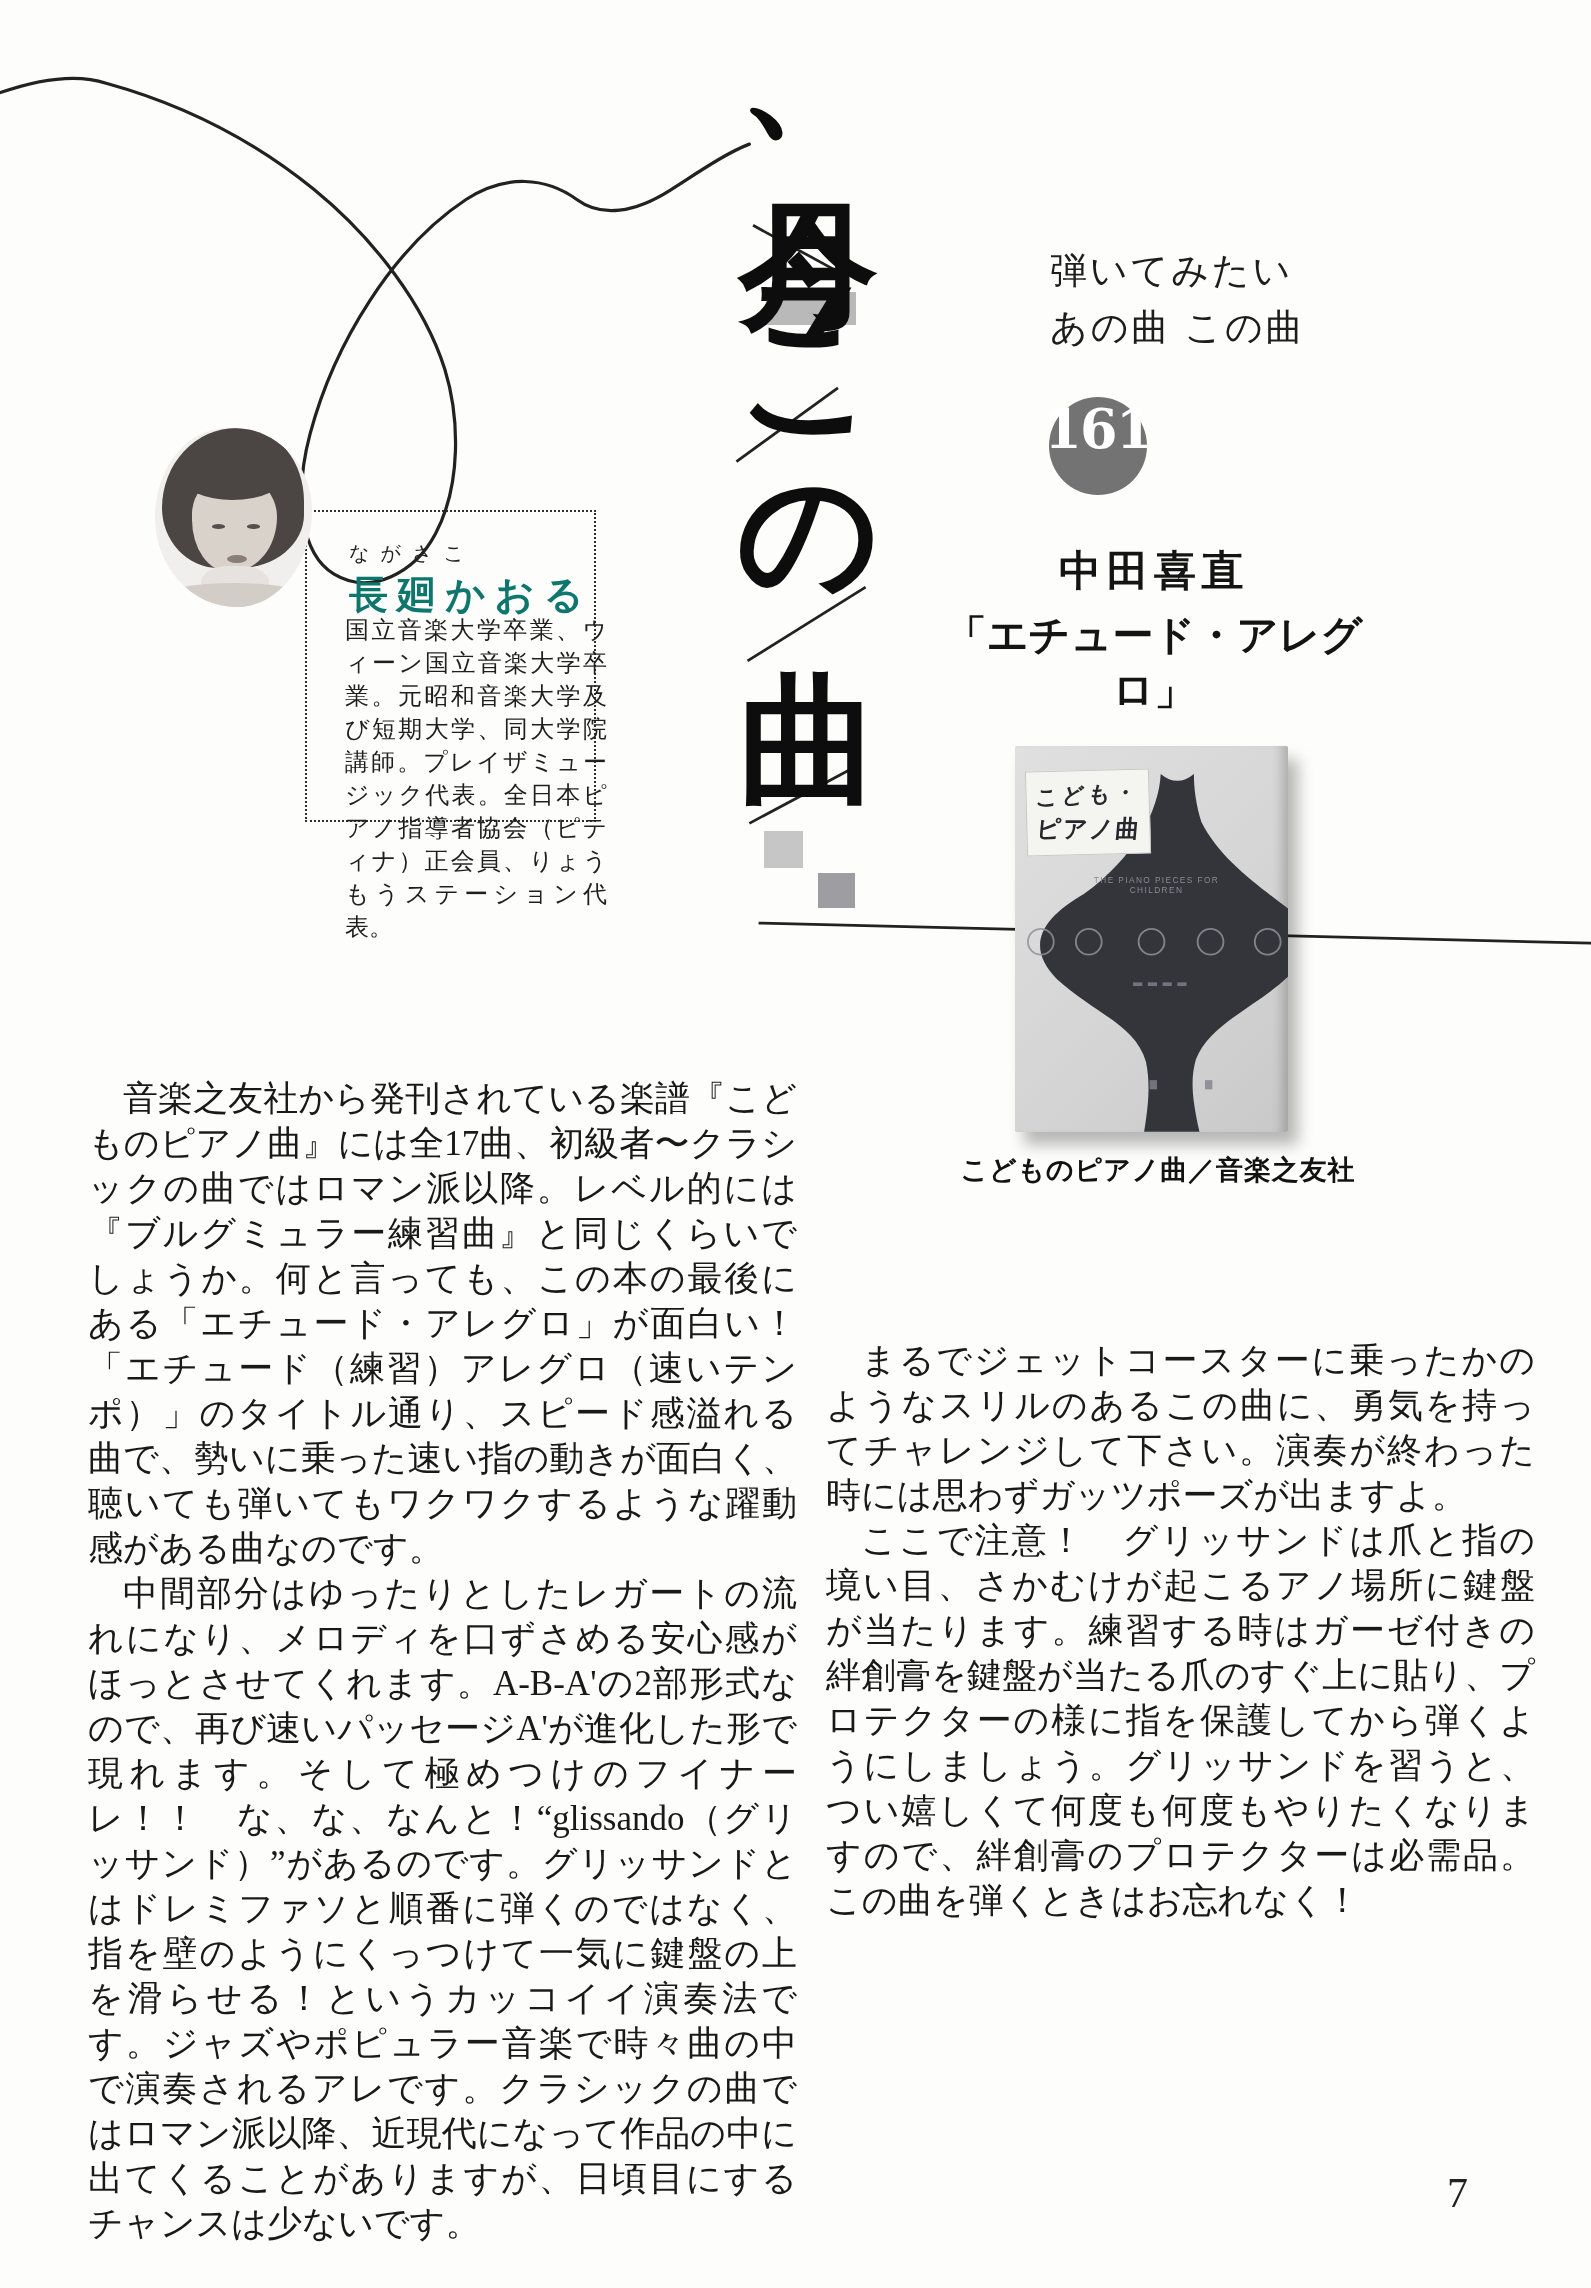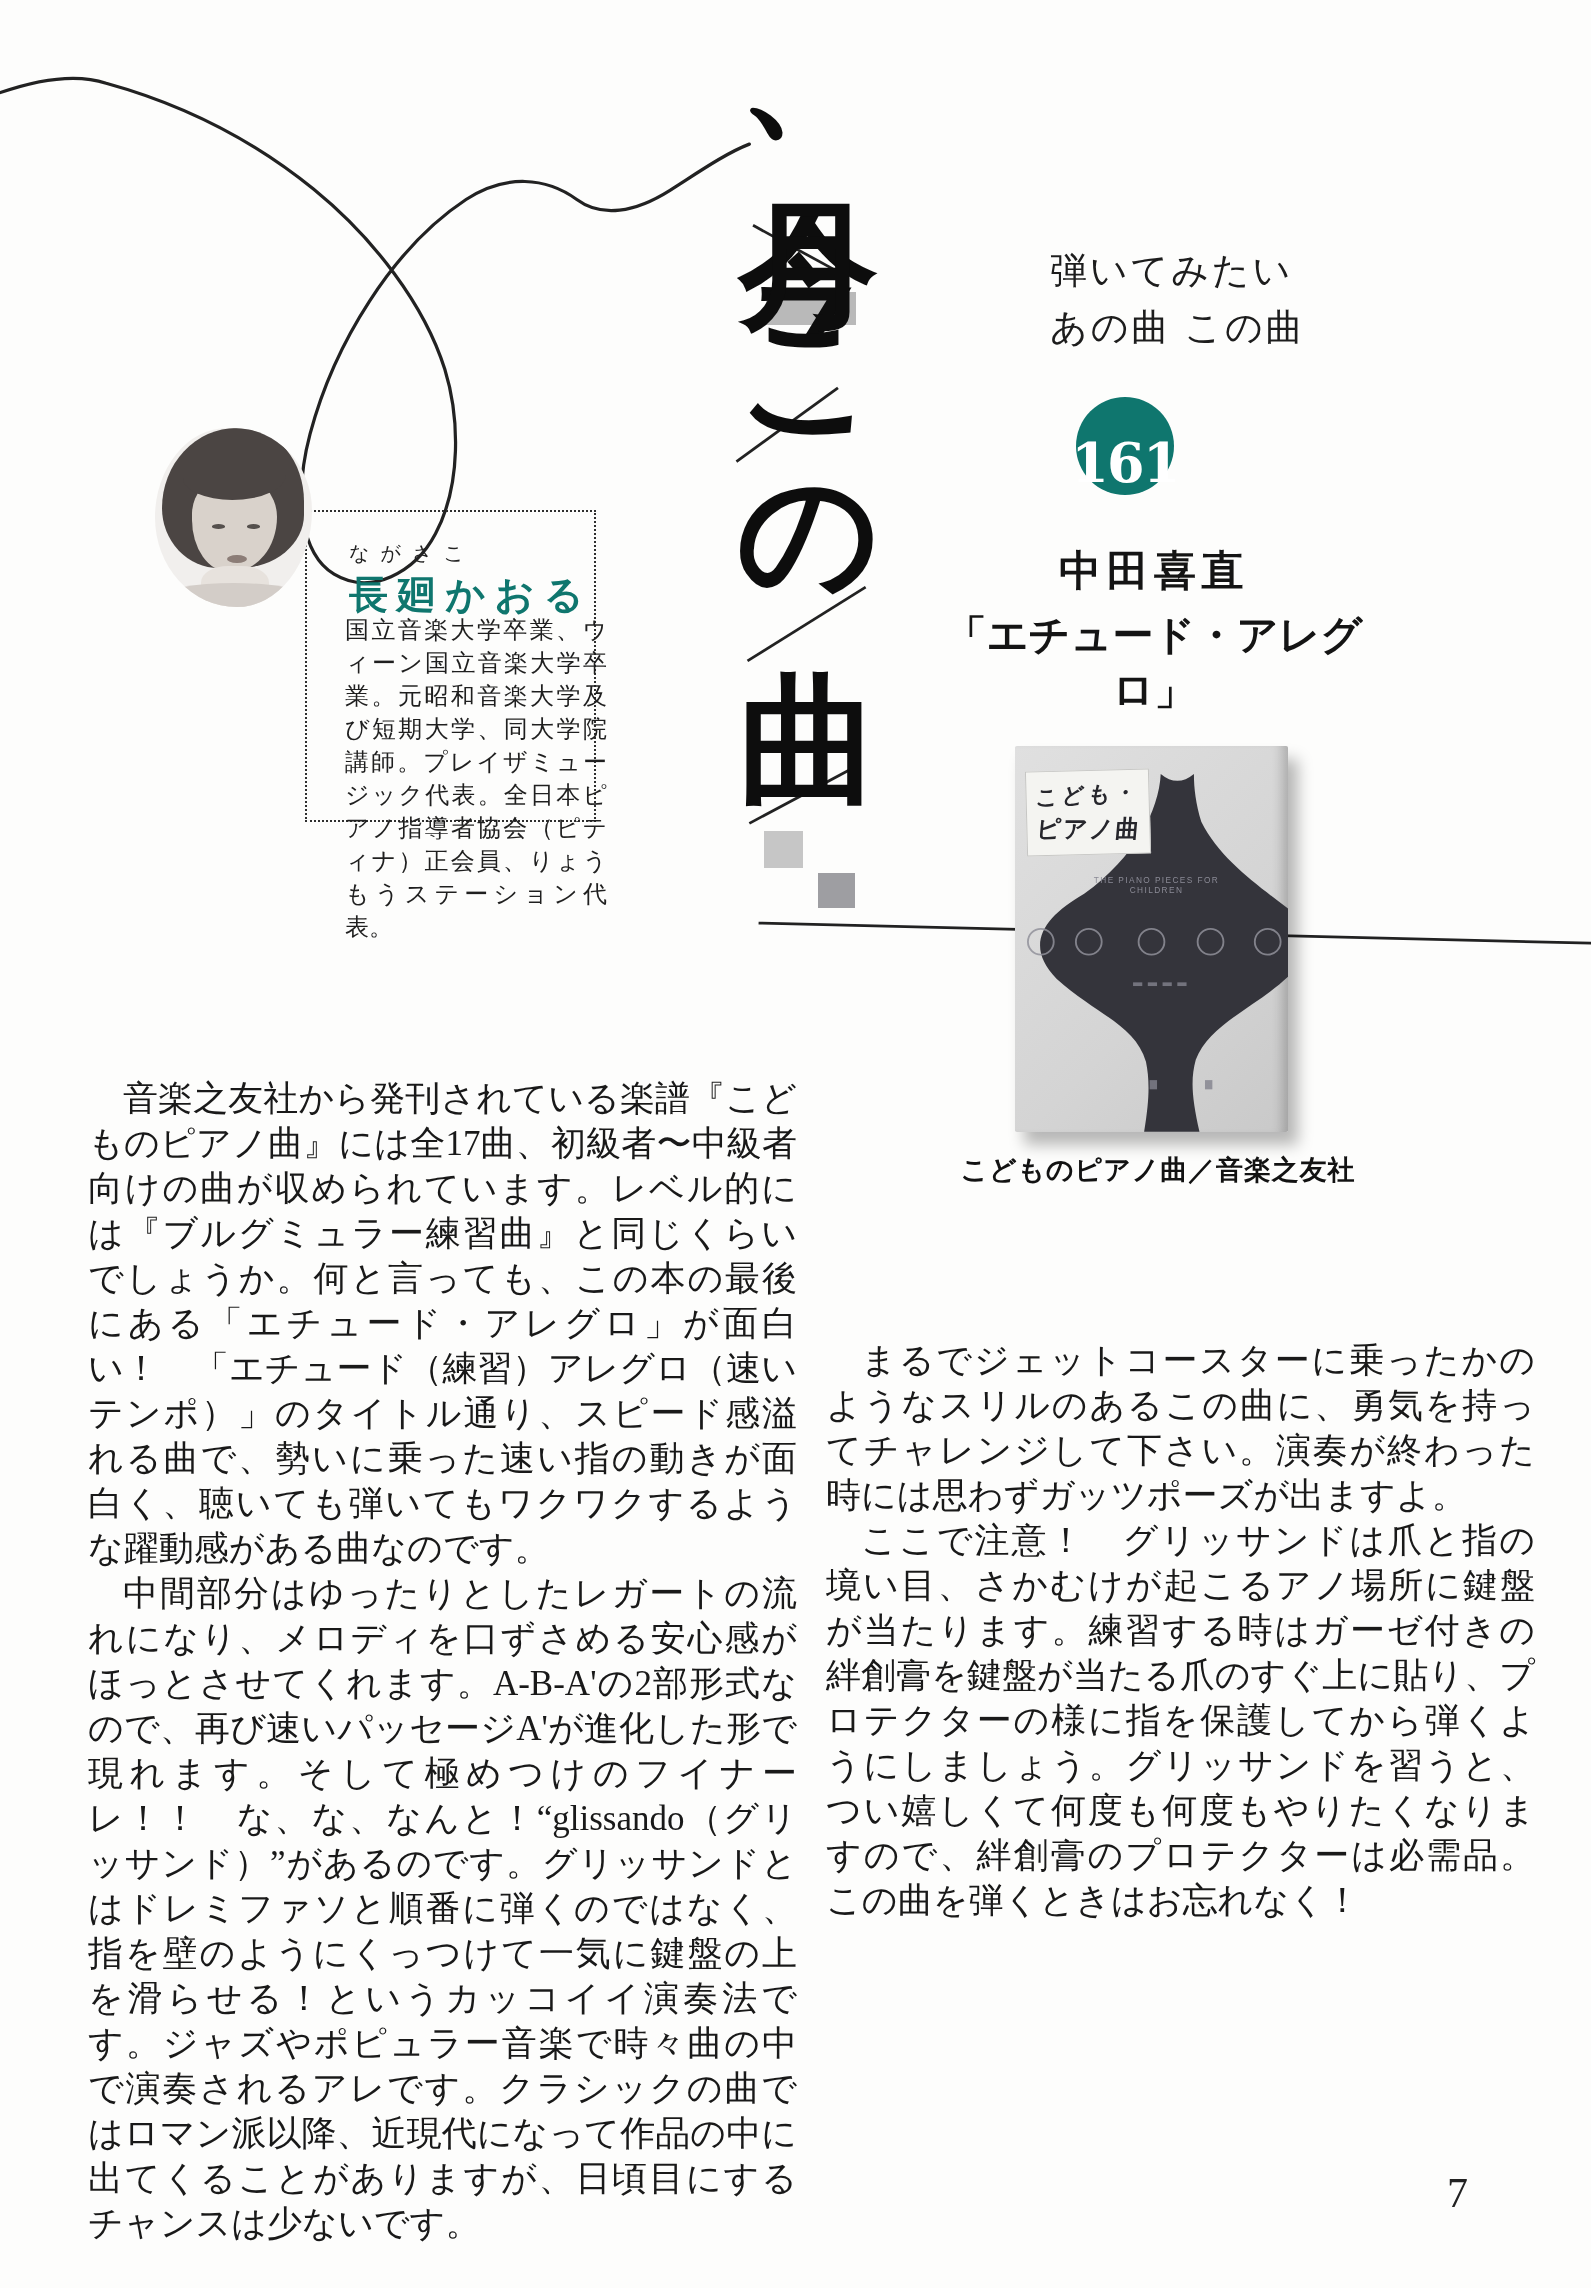--- a/index.html
+++ b/index.html
@@ -22,22 +22,22 @@
     color:#0d0d0d;letter-spacing:0;white-space:nowrap;
   }
   .accent{z-index:1;}
   .accent-moon{left:766px;top:292px;width:90px;height:33px;background:#b9b9b9;}
   .accent-kyoku1{left:764px;top:831px;width:39px;height:37px;background:#c6c6c6;}
   .accent-kyoku2{left:818px;top:873px;width:37px;height:35px;background:#9e9ea2;}
 
   
   .series{left:1050px;top:242px;z-index:4;font-size:37px;letter-spacing:2.8px;color:#1d1d1d;line-height:57px;font-weight:500;}
   .issue-badge{
-    left:1076px;top:397px;width:98px;height:98px;border-radius:50%;
-    background:#0f766e;z-index:4;display:flex;align-items:flex-end;justify-content:center;
+    left:1049px;top:397px;width:98px;height:98px;border-radius:50%;
+    background:#737373;z-index:4;display:flex;align-items:flex-start;justify-content:center;
   }
   .issue-badge span{
     font-family:"DejaVu Serif","Liberation Serif",serif;
     font-weight:bold;font-size:54px;color:#ffffff;letter-spacing:-1.8px;
   }
 
   
   .piece{left:914px;top:543px;width:480px;text-align:center;z-index:4;}
   .piece .composer{font-size:42px;font-weight:800;letter-spacing:5.5px;color:#141414;}
   .piece .ptitle{font-size:41px;font-weight:800;letter-spacing:0px;color:#141414;margin-top:9.2px;}
@@ -183,21 +183,21 @@
     <div class="cover-label">
       <div class="l1">こども・</div>
       <div class="l2">ピアノ曲</div>
     </div>
     <div class="cover-subtitle">THE PIANO PIECES FOR CHILDREN</div>
   </div>
 
   <div class="abs book-caption">こどものピアノ曲／音楽之友社</div>
 
   <div class="abs col col-left">
-    <p>音楽之友社から発刊されている楽譜『こどものピアノ曲』には全17曲、初級者〜中級者向けの曲が収められています。レベル的には『ブルグミュラー練習曲』と同じくらいでしょうか。何と言っても、この本の最後にある「エチュード・アレグロ」が面白い！　「エチュード（練習）アレグロ（速いテンポ）」のタイトル通り、スピード感溢れる曲で、勢いに乗った速い指の動きが面白く、聴いても弾いてもワクワクするような躍動感がある曲なのです。</p>
+    <p>音楽之友社から発刊されている楽譜『こどものピアノ曲』には全17曲、初級者〜クラシックの曲ではロマン派以降。レベル的には『ブルグミュラー練習曲』と同じくらいでしょうか。何と言っても、この本の最後にある「エチュード・アレグロ」が面白い！　「エチュード（練習）アレグロ（速いテンポ）」のタイトル通り、スピード感溢れる曲で、勢いに乗った速い指の動きが面白く、聴いても弾いてもワクワクするような躍動感がある曲なのです。</p>
     <p>中間部分はゆったりとしたレガートの流れになり、メロディを口ずさめる安心感がほっとさせてくれます。A-B-A'の2部形式なので、再び速いパッセージA'が進化した形で現れます。そして極めつけのフイナーレ！！　な、な、なんと！“glissando（グリッサンド）”があるのです。グリッサンドとはドレミファソと順番に弾くのではなく、指を壁のようにくっつけて一気に鍵盤の上を滑らせる！というカッコイイ演奏法です。ジャズやポピュラー音楽で時々曲の中で演奏されるアレです。クラシックの曲ではロマン派以降、近現代になって作品の中に出てくることがありますが、日頃目にするチャンスは少ないです。</p>
   </div>
 
   <div class="abs col col-right">
     <p>まるでジェットコースターに乗ったかのようなスリルのあるこの曲に、勇気を持ってチャレンジして下さい。演奏が終わった時には思わずガッツポーズが出ますよ。</p>
     <p>ここで注意！　グリッサンドは爪と指の境い目、さかむけが起こるアノ場所に鍵盤が当たります。練習する時はガーゼ付きの絆創膏を鍵盤が当たる爪のすぐ上に貼り、プロテクターの様に指を保護してから弾くようにしましょう。グリッサンドを習うと、つい嬉しくて何度も何度もやりたくなりますので、絆創膏のプロテクターは必需品。この曲を弾くときはお忘れなく！</p>
   </div>
 
   <div class="abs page-number">7</div>
 

